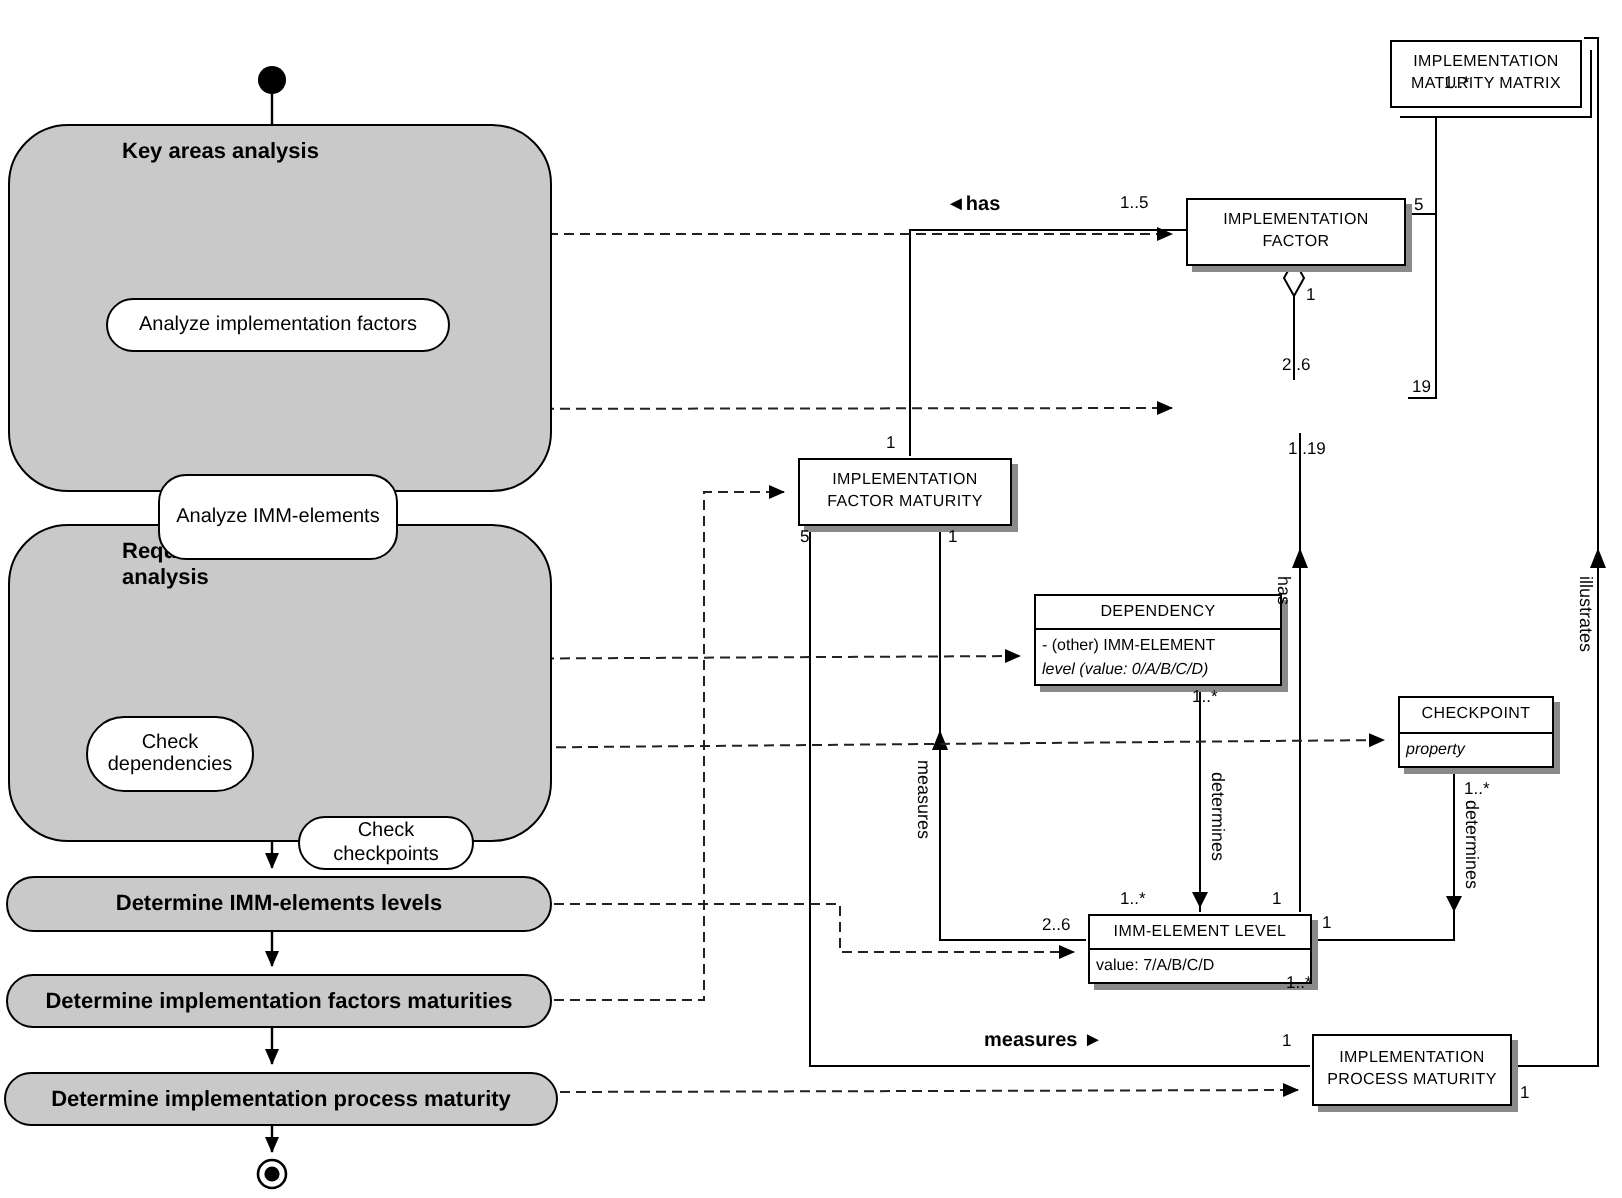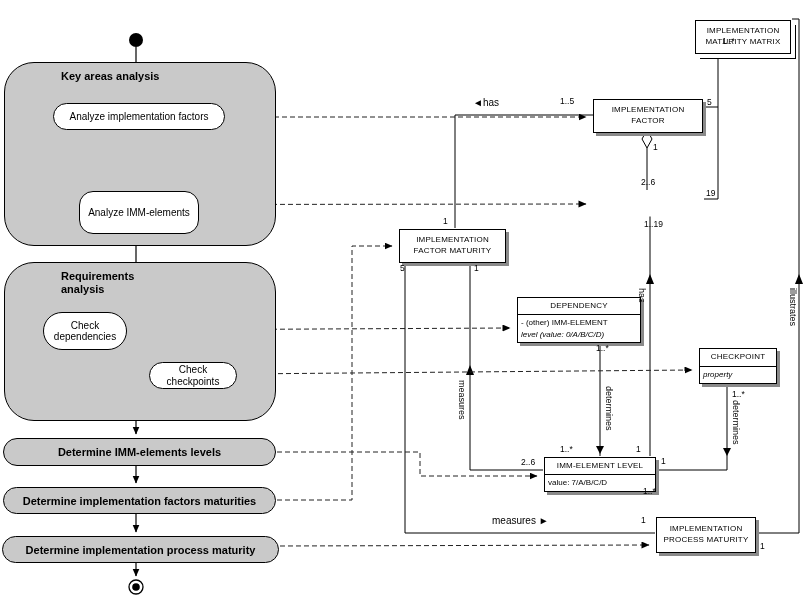--- a/index.html
+++ b/index.html
@@ -3,32 +3,32 @@
 <meta charset="utf-8">
 <style>
   html,body{margin:0;padding:0;background:#fff;}
   .stage{position:relative;width:811px;height:599px;background:#ffffff;
          font-family:"Liberation Sans",sans-serif;color:#000;overflow:hidden;}
   svg.wires{position:absolute;left:0;top:0;}
   
   .group{position:absolute;background:#c9c9c9;border:1px solid #000;border-radius:30px;}
   .group-title{position:absolute;left:12px;top:7px;font-weight:bold;font-size:11px;line-height:1.2;width:100px;padding-left:44px;}
   .oval{position:absolute;background:#fff;border:1px solid #000;display:flex;align-items:center;justify-content:center;
-        text-align:center;font-size:10px;line-height:1.15;padding:0 4px;box-sizing:border-box;}
+        text-align:center;font-size:10px;line-height:1.15;padding:0 4px;box-sizing:border-box;margin-top:46px;}
   .stadium{position:absolute;background:#c9c9c9;border:1px solid #000;display:flex;align-items:center;justify-content:center;
            font-weight:bold;font-size:11px;box-sizing:border-box;}
   
   .ubox{position:absolute;background:#fff;border:1px solid #000;box-shadow:3px 3px 0 #8a8a8a;font-size:8px;box-sizing:border-box;}
   .ubox .t{display:flex;align-items:center;justify-content:center;text-align:center;padding:2px 2px;line-height:1.35;letter-spacing:0.2px;}
   .ubox .a{border-top:1px solid #000;padding:2px 3px;text-align:left;line-height:1.45;}
   .i{font-style:italic;}
   .stacked{box-shadow:4px 4px 0 #ffffff,5px 5px 0 #000000;}
   
   .mult{position:absolute;font-size:8.5px;white-space:nowrap;}
-  .alab{position:absolute;font-size:10px;font-weight:normal;white-space:nowrap;}
+  .alab{position:absolute;font-size:10px;font-weight:bold;white-space:nowrap;}
   .vlab{position:absolute;font-size:9px;writing-mode:vertical-rl;white-space:nowrap;}
 </style>
 </head>
 <body>
 
 <div class="stage">
 
   <svg class="wires" width="811" height="599" viewBox="0 0 811 599">
     <defs>
       <marker id="arr" markerWidth="10" markerHeight="8" refX="7.5" refY="3.5" orient="auto" markerUnits="userSpaceOnUse">

